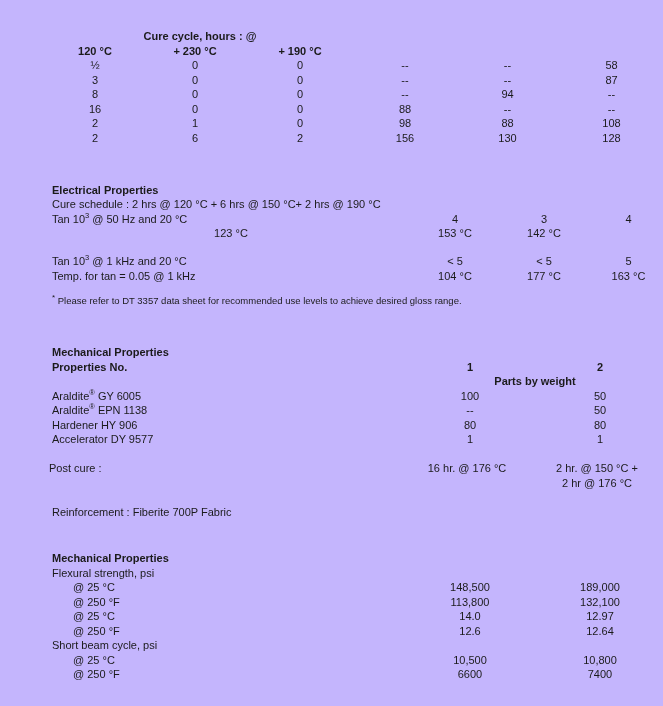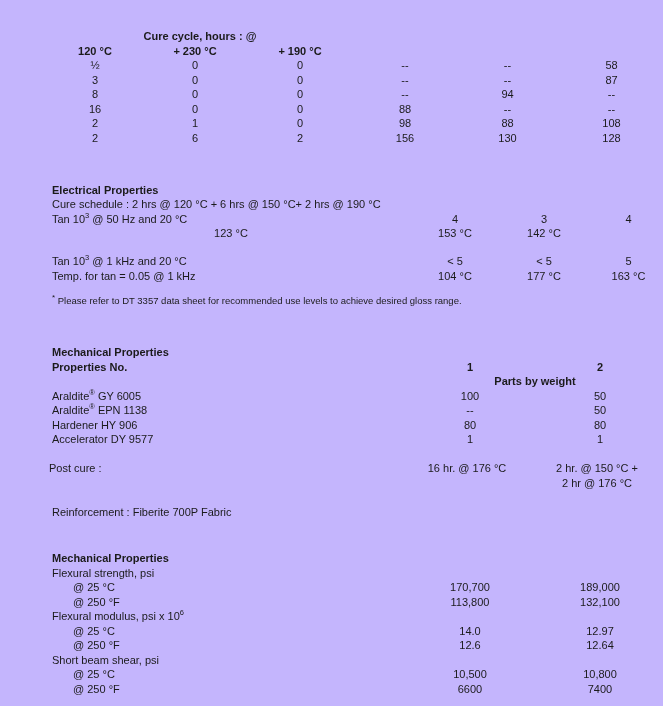--- a/index.html
+++ b/index.html
@@ -194,42 +194,41 @@
   </div>
 
   <div class="abs reinforcement">Reinforcement : Fiberite 700P Fabric</div>
 
   <div class="abs mechanical">
     <div class="b">Mechanical Properties</div>
 
     <div>Flexural strength, psi</div>
     <div class="lrow">
       <div class="indent">@ 25 °C</div>
-      <div class="v1">170,700</div>
+      <div class="v1">148,500</div>
       <div class="v2">189,000</div>
     </div>
     <div class="lrow">
       <div class="indent">@ 250 °F</div>
       <div class="v1">113,800</div>
       <div class="v2">132,100</div>
     </div>
 
-    <div><span>Flexural modulus, psi x 10</span><sup>6</sup></div>
     <div class="lrow">
       <div class="indent">@ 25 °C</div>
       <div class="v1">14.0</div>
       <div class="v2">12.97</div>
     </div>
     <div class="lrow">
       <div class="indent">@ 250 °F</div>
       <div class="v1">12.6</div>
       <div class="v2">12.64</div>
     </div>
 
-    <div>Short beam shear, psi</div>
+    <div>Short beam cycle, psi</div>
     <div class="lrow">
       <div class="indent">@ 25 °C</div>
       <div class="v1">10,500</div>
       <div class="v2">10,800</div>
     </div>
     <div class="lrow">
       <div class="indent">@ 250 °F</div>
       <div class="v1">6600</div>
       <div class="v2">7400</div>
     </div>

